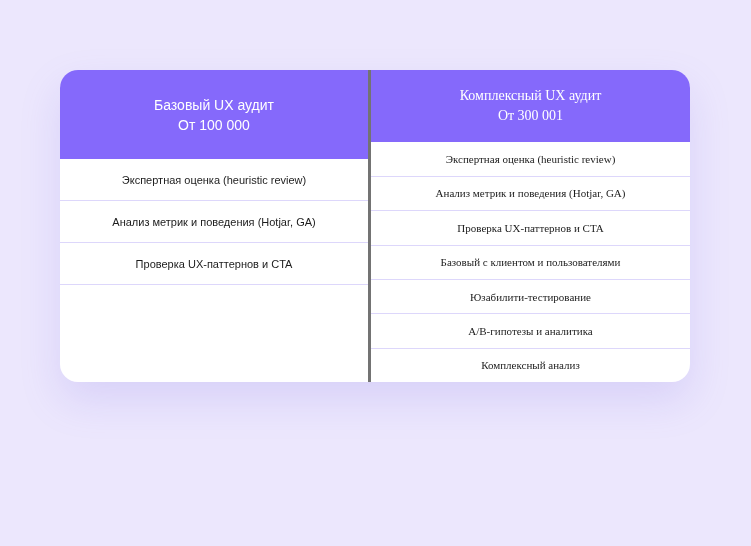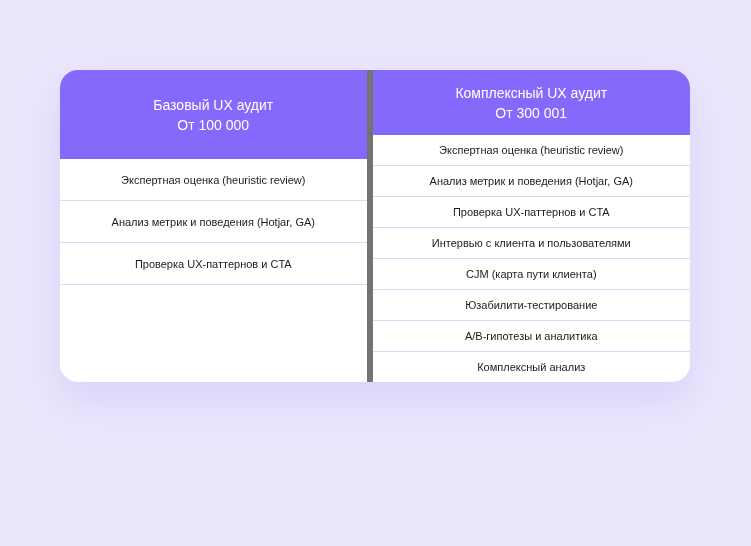--- a/index.html
+++ b/index.html
@@ -1,19 +1,19 @@
 <!DOCTYPE html>
 <html><head>
 <meta charset="utf-8">
 <style>
   html,body{margin:0;padding:0;}
   body{width:751px;height:546px;background:#ece7fd;font-family:"Liberation Sans",sans-serif;position:relative;overflow:hidden;}
   .card{position:absolute;left:60px;top:70px;width:630px;height:312px;background:#fff;border-radius:18px;overflow:hidden;box-shadow:0 18px 40px rgba(130,110,230,0.18);display:flex;}
   .col{width:309px;display:flex;flex-direction:column;}
-  .col + .col{width:320px;border-left:6px solid #737373;}
+  .col + .col{width:320px;border-left:3px solid #737373;font-family:Liberation Serif, serif;}
   .head{height:89px;background:#8569fb;color:#fff;display:flex;flex-direction:column;align-items:center;justify-content:center;font-size:14px;line-height:20px;text-align:center;}
   .row{height:41px;border-bottom:1px solid #ddd7fb;display:flex;align-items:center;justify-content:center;font-size:11px;color:#1c1c1c;text-align:center;}
 </style>
 </head>
 <body>
 
 <div class="card">
   <div class="col">
     <div class="head">
       <span>Базовый UX аудит</span>
@@ -24,19 +24,18 @@
     <div class="row">Проверка UX-паттернов и CTA</div>
   </div>
   <div class="col">
     <div class="head">
       <span>Комплексный UX аудит</span>
       <span>От 300 001</span>
     </div>
     <div class="row">Экспертная оценка (heuristic review)</div>
     <div class="row">Анализ метрик и поведения (Hotjar, GA)</div>
     <div class="row">Проверка UX-паттернов и CTA</div>
-    <div class="row">Интервью с клиента и пользователями</div>
-    <div class="row">CJM (карта пути клиента)</div>
+    <div class="row">Базовый с клиентом и пользователями</div>
     <div class="row">Юзабилити-тестирование</div>
     <div class="row">A/B-гипотезы и аналитика</div>
     <div class="row" style="border-bottom:none">Комплексный анализ</div>
   </div>
 </div>
 
 </body></html>

